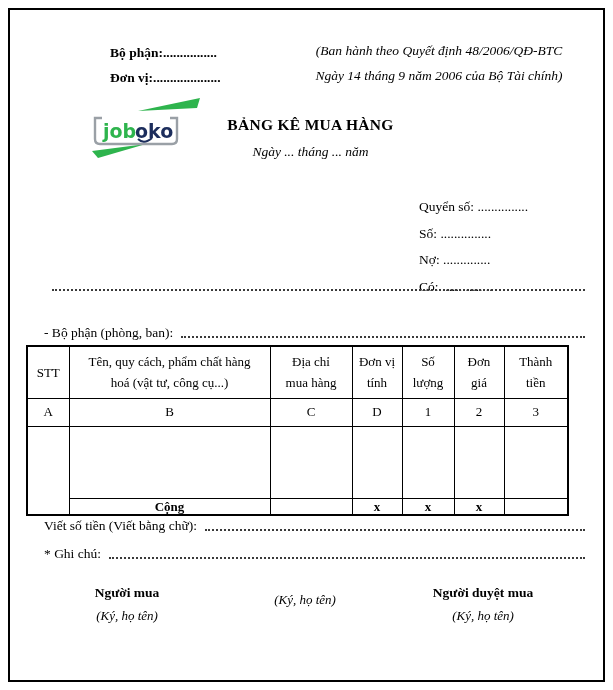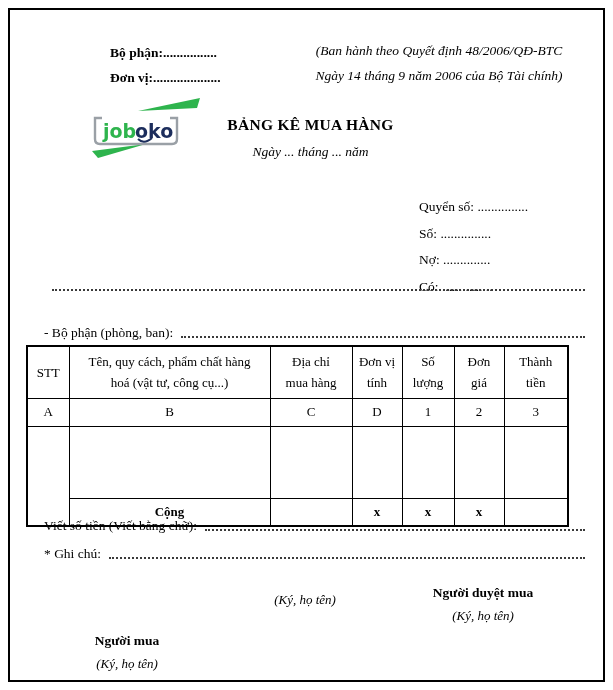--- a/index.html
+++ b/index.html
@@ -27,29 +27,29 @@
   .buyer-name { top:289px; }
   .buyer-dept { top:325px;text-align:center; }
 
   table.main { position:absolute; left:18px; top:345px; border-collapse:collapse; table-layout:fixed;margin-left:8px; }
   table.main td { border:1px solid #000; text-align:center; vertical-align:middle; font-size:13px; padding:0; }
   table.main { border:2px solid #000; }
   .row-head td { height:52px; line-height:21px; }
   .row-head .inner { display:inline-block; }
   .row-code td { height:28px; font-size:13.5px; }
   .row-empty td { height:72px; }
-  .row-total td { height:28px; font-weight:bold; font-size:13px; line-height:15px; }
+  .row-total td { height:17px; font-weight:bold; font-size:13px; line-height:15px; }
 
   .total-line { top:518px; }
   .note-line { top:546px; }
 
   .sig { position:absolute; top:585px; width:150px; text-align:center; }
   .sig .t { font-weight:bold; font-size:13.5px; }
   .sig .s { font-style:italic; font-size:13px; margin-top:7px; }
-  .sig-1 { left:52px;margin-top:48px; }
+  .sig-1 { left:52px; }
   .sig-2 { left:230px; }
   .sig-3 { left:408px; }
 </style>
 </head>
 <body>
 
 <div class="frame"></div>
 
 <div class="hdr-left">
   <div>Bộ phận:................</div>

